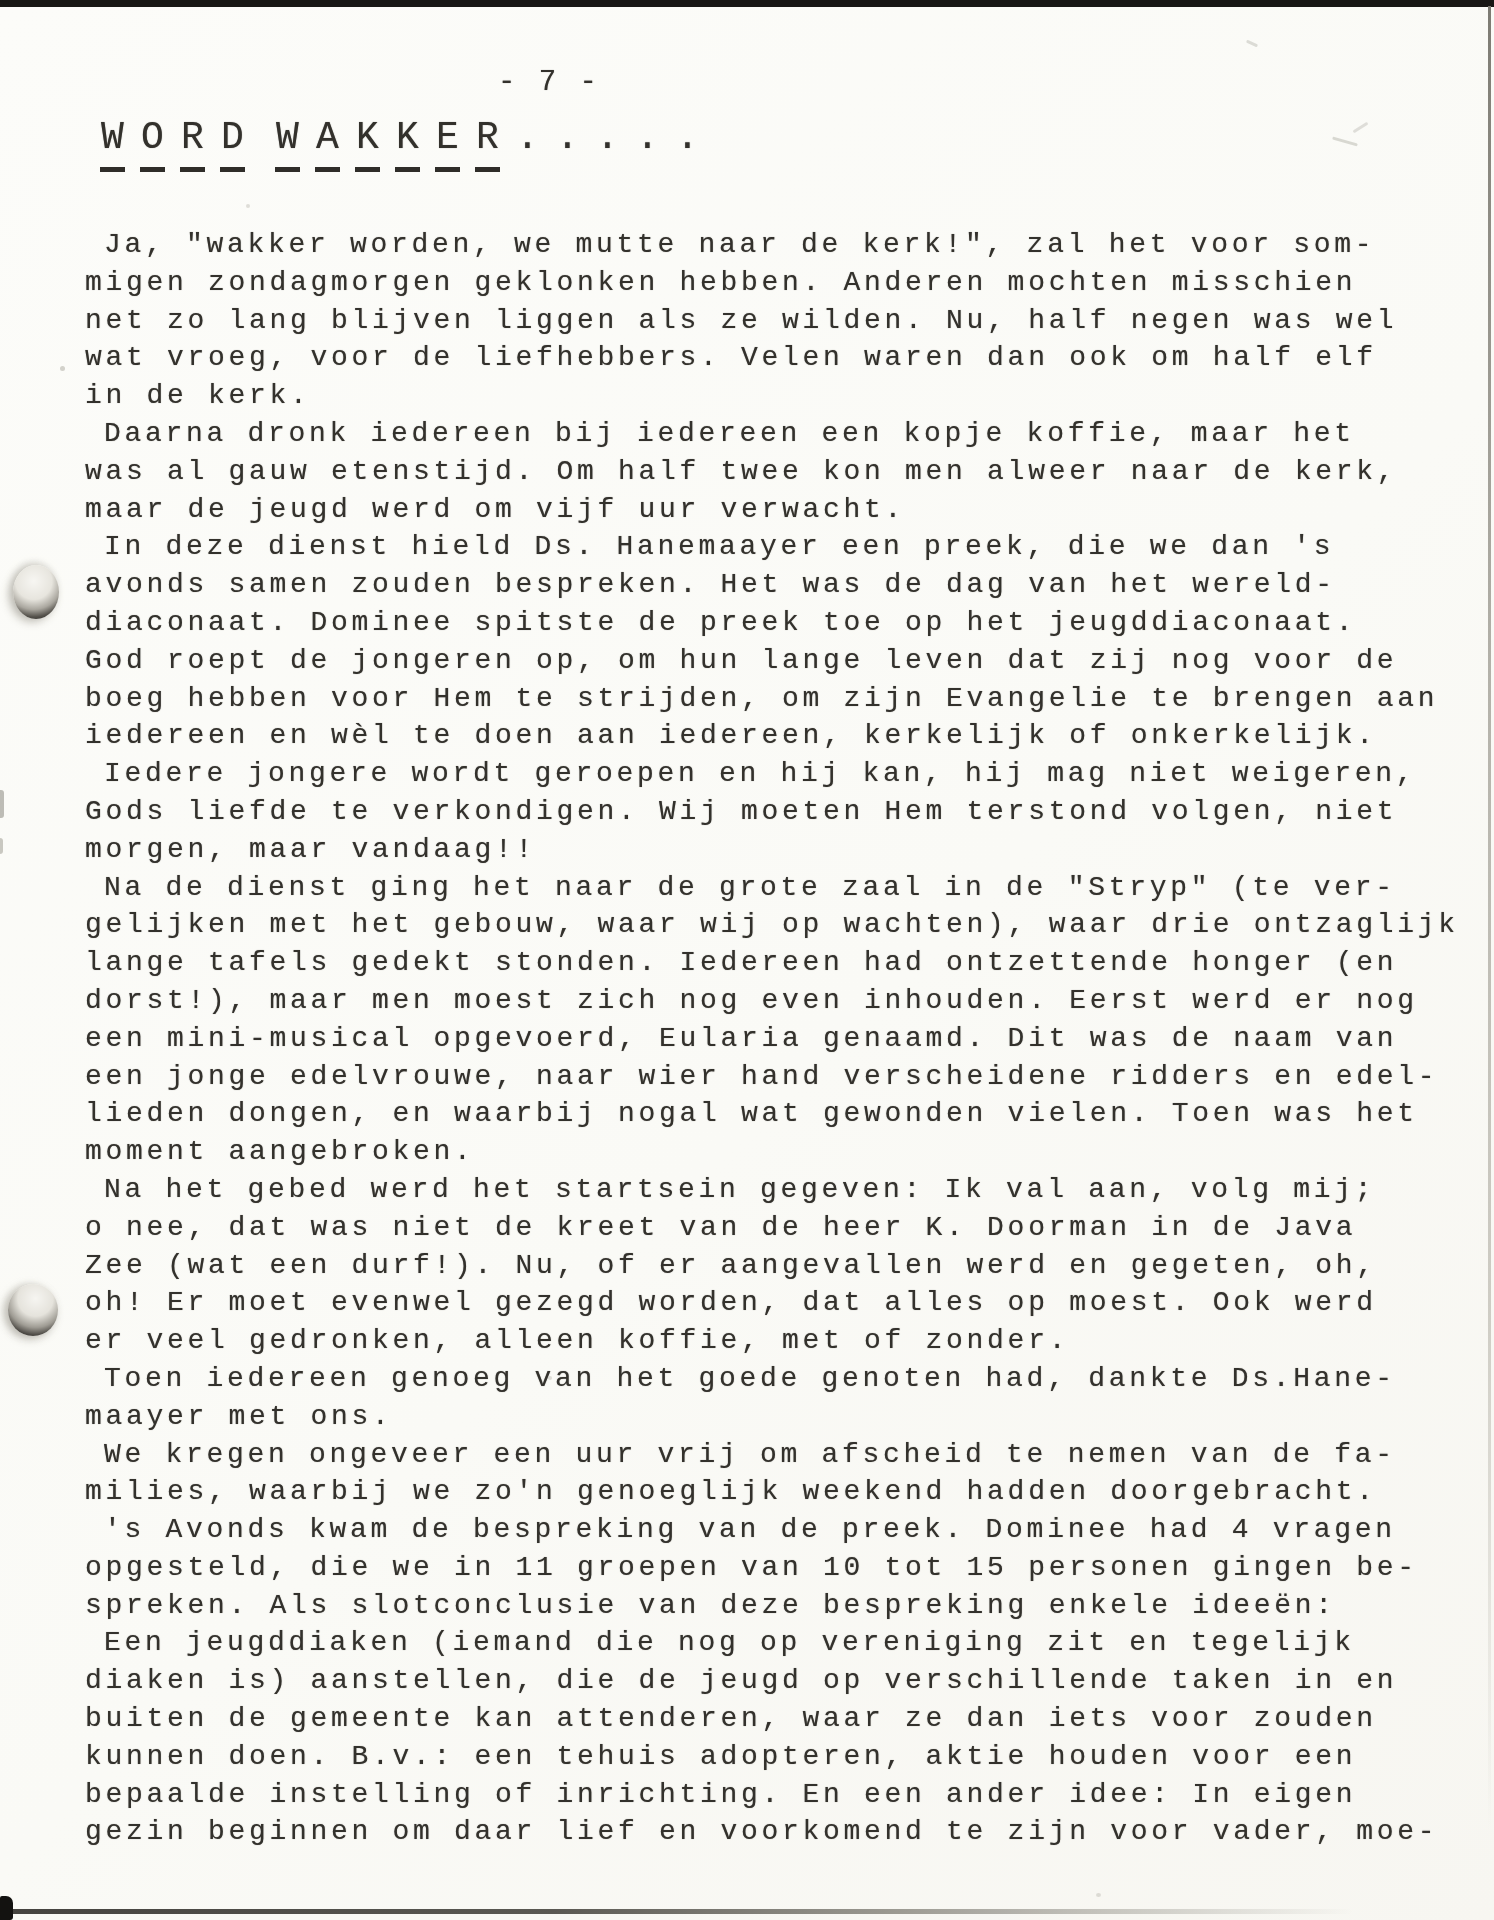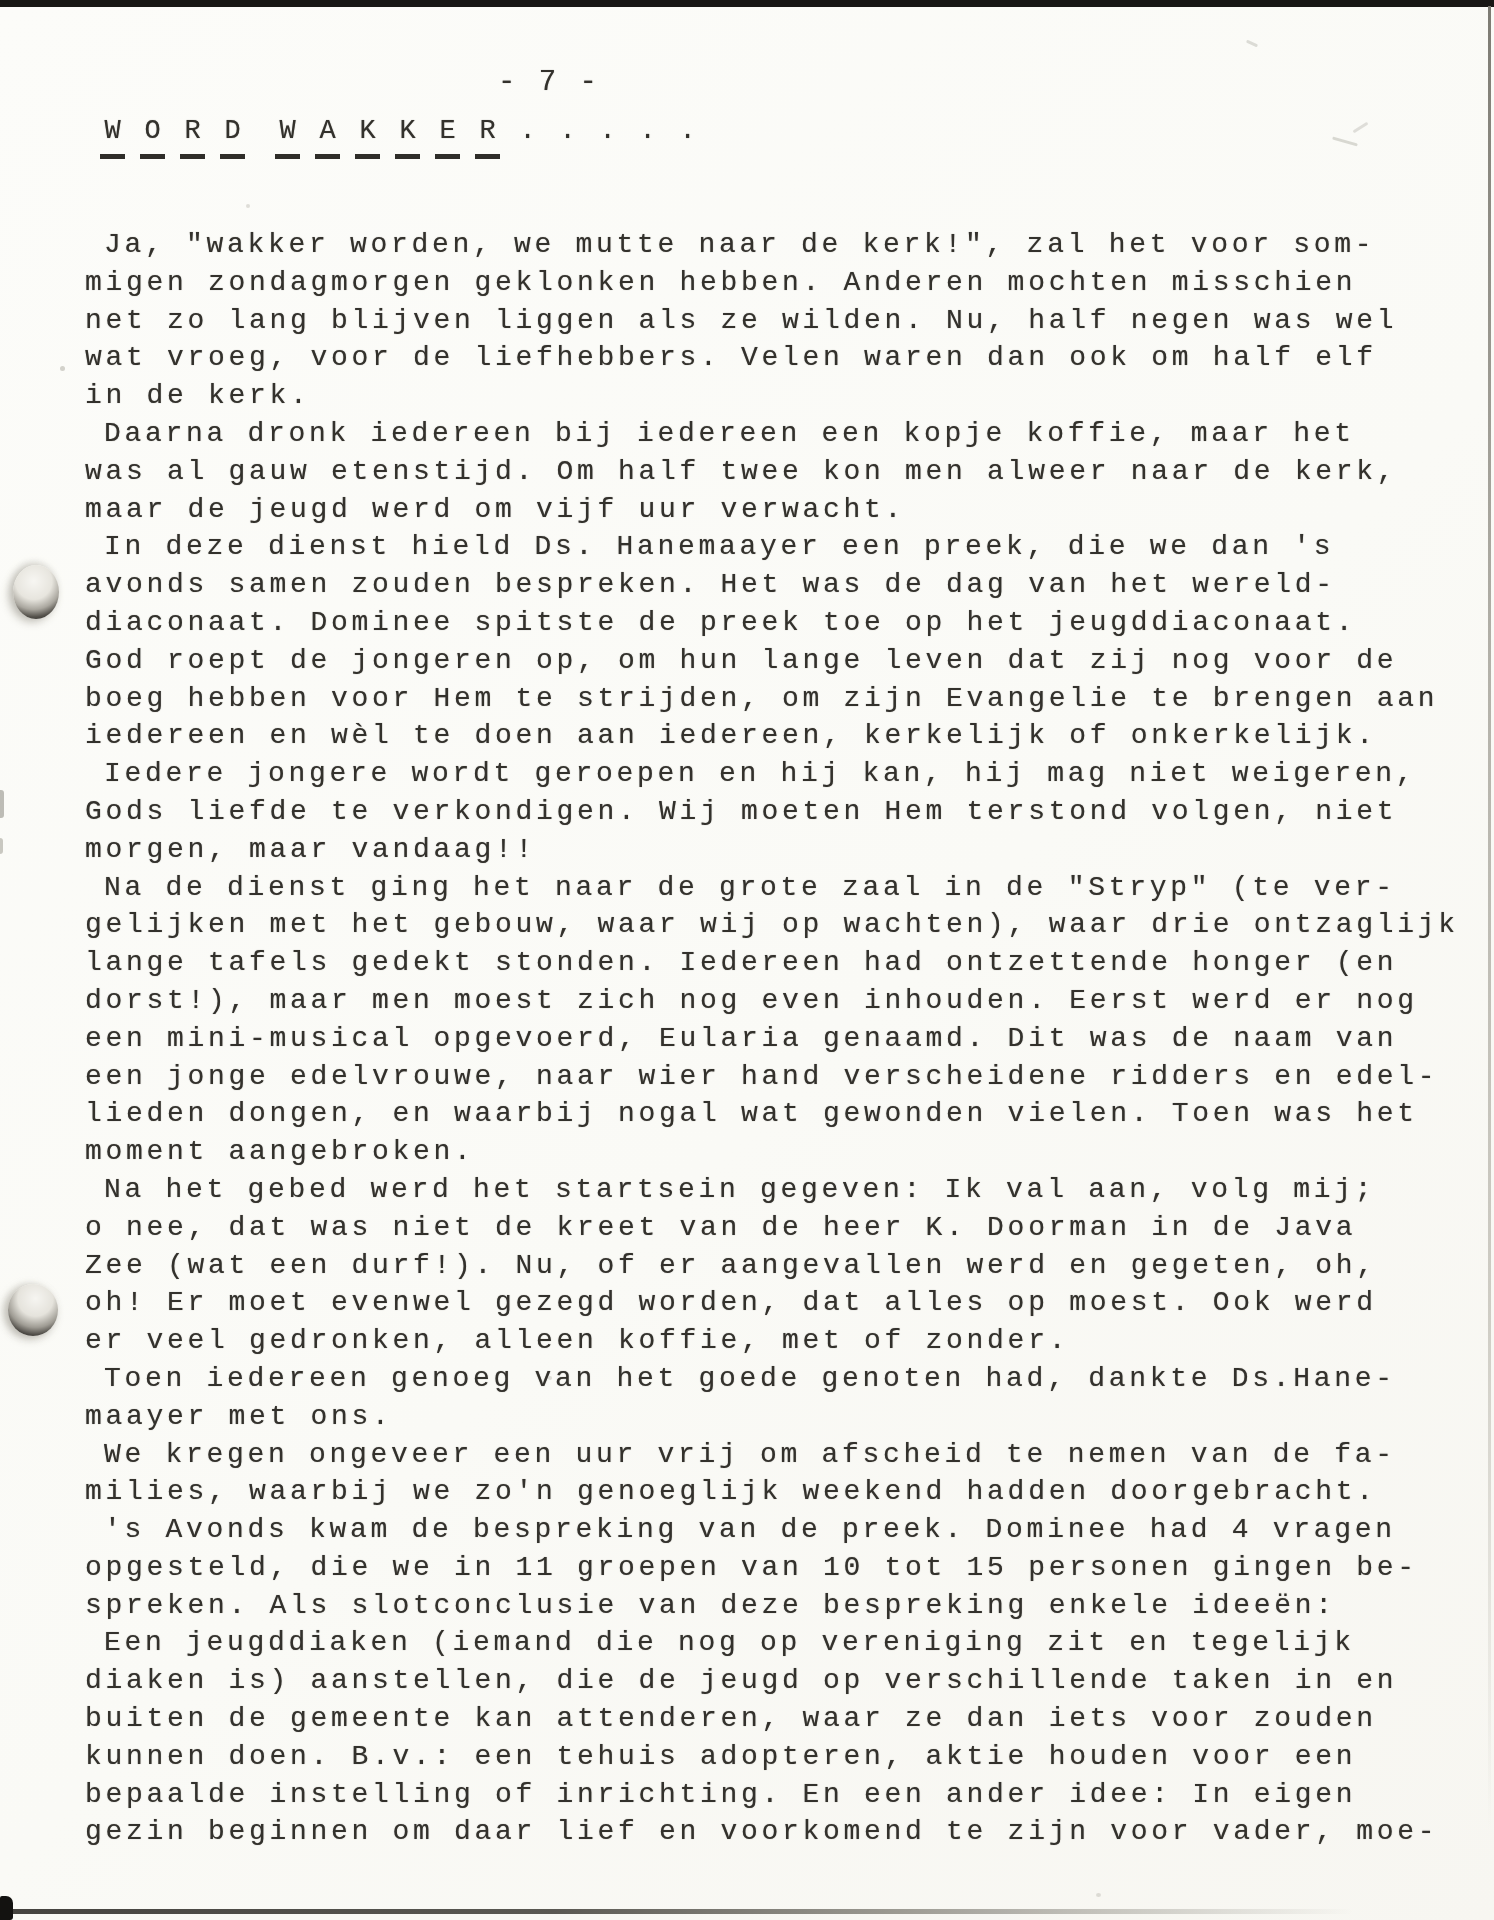--- a/index.html
+++ b/index.html
@@ -19,21 +19,21 @@
   .scan-right-edge{
     position:absolute;right:3px;top:6px;width:3px;height:1880px;
     background:linear-gradient(to bottom,#7d7b73,#b3b1a9 35%,#cfcdc5 70%,rgba(214,212,204,0) 97%);
   }
   .page-number{
     position:absolute;left:498px;top:66px;
     font-size:29px;letter-spacing:3px;white-space:pre;
     text-shadow:0 0 1px rgba(48,46,42,.55);
   }
   .heading{
-    position:absolute;left:100px;top:116px;font-size:27px;white-space:nowrap;
+    position:absolute;left:100px;top:116px;font-size:38px;white-space:nowrap;
     text-shadow:0 0 1px rgba(48,46,42,.55);
   }
   .hl{
     display:inline-block;width:25px;margin-right:15px;text-align:center;
     border-bottom:5px solid #2f2d29;padding-bottom:8px;
   }
   .hsp{display:inline-block;width:15px;}
   .hdot{display:inline-block;width:25px;margin-right:15px;text-align:center;padding-bottom:8px;}
   .body-text{
     position:absolute;left:85px;top:226px;

